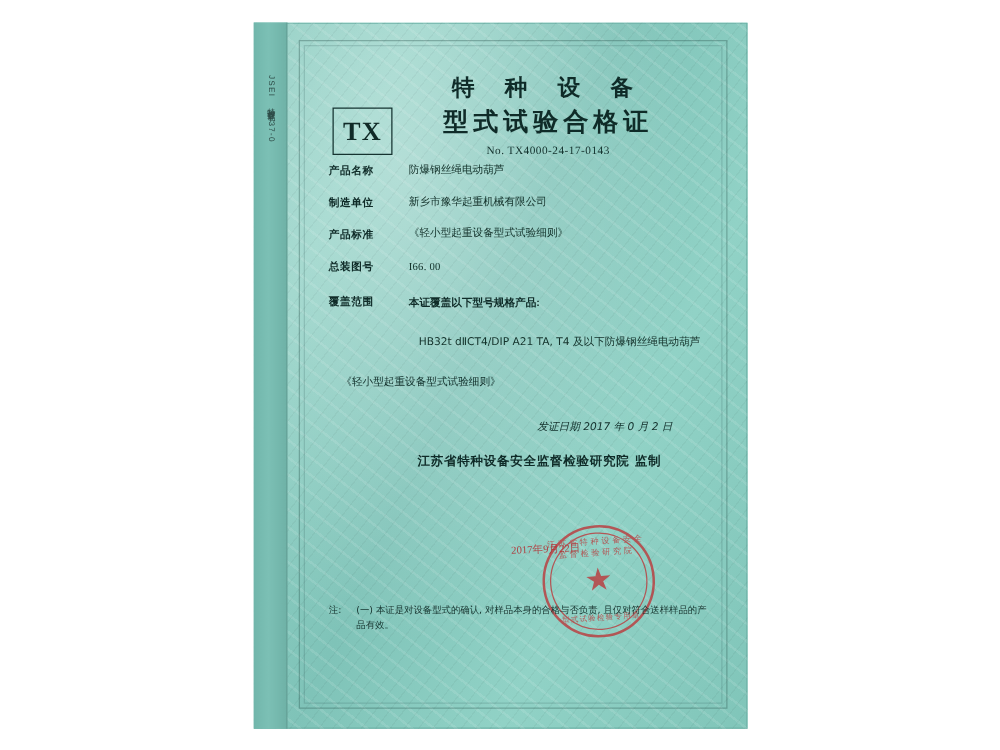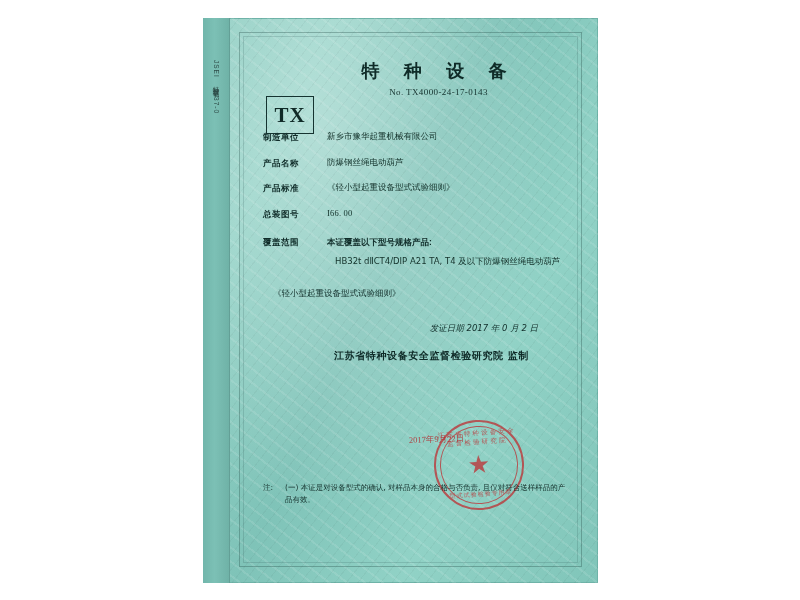--- a/index.html
+++ b/index.html
@@ -87,21 +87,21 @@
   }
 
   
   .header {
     position: relative;
     height: 78px;
   }
   .tx-box {
     position: absolute;
     left: 15px;
-    top: 54px;
+    top: 44px;
     width: 46px;
     height: 36px;
     border: 1.6px solid #153330;
     display: flex;
     align-items: center;
     justify-content: center;
   }
   .tx-box span {
     font-family: "Liberation Serif", serif;
     font-size: 21px;
@@ -192,21 +192,21 @@
     font-size: 8.5px;
     font-weight: bold;
     color: #0f2b28;
     line-height: 13px;
   }
   .coverage .body .line2 {
     font-family: "DejaVu Sans", sans-serif;
     font-size: 8.5px;
     color: #123029;
     line-height: 13px;
-    margin-top: 6px;
+    margin-top: 19px;
     padding-left: 8px;
   }
 
   
   .statement {
     margin-top: 18px;
     padding-left: 12px;
     font-family: "DejaVu Sans", sans-serif;
     font-size: 8.5px;
     line-height: 15px;
@@ -334,34 +334,35 @@
     <div id="frame"></div>
 
     <div class="content">
 
       <div class="header">
         <div class="tx-box">
           <span>TX</span>
         </div>
         <div class="title-wrap">
           <div class="title1">特 种 设 备</div>
+          <div class="title2">型式试验合格证</div>
           <div class="cert-no">No. TX4000-24-17-0143</div>
         </div>
       </div>
 
       <div class="fields">
+
+        <div class="row">
+          <div class="lbl">产品名称</div>
+          <div class="val">防爆钢丝绳电动葫芦</div>
+        </div>
 
         <div class="row">
           <div class="lbl">制造单位</div>
           <div class="val">新乡市豫华起重机械有限公司</div>
-        </div>
-
-        <div class="row">
-          <div class="lbl">产品名称</div>
-          <div class="val">防爆钢丝绳电动葫芦</div>
         </div>
 
 
         <div class="row">
           <div class="lbl">产品标准</div>
           <div class="val">《轻小型起重设备型式试验细则》</div>
         </div>
 
         <div class="row">
           <div class="lbl">总装图号</div>

